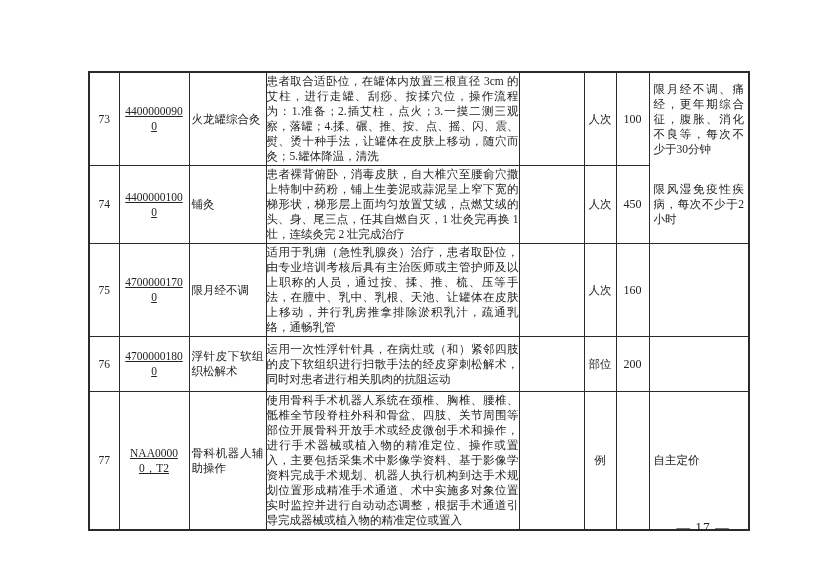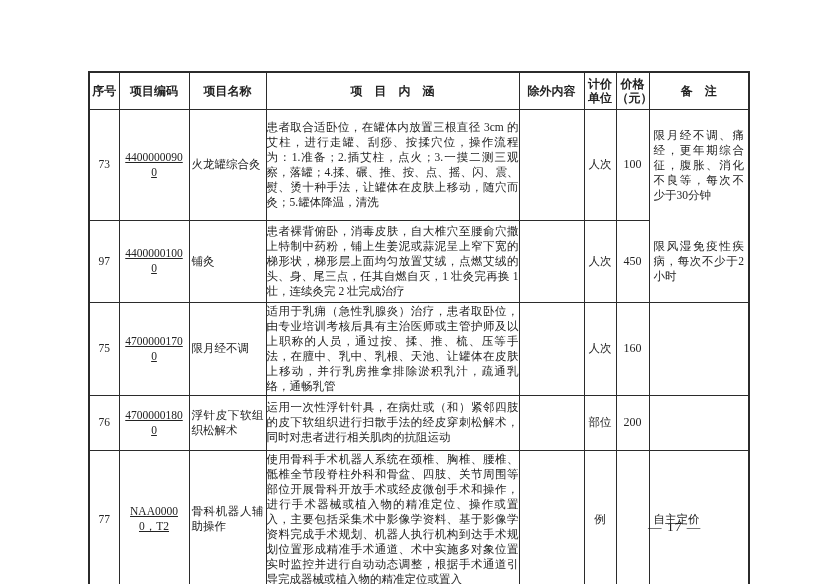--- a/index.html
+++ b/index.html
@@ -29,70 +29,60 @@
     overflow:hidden;
   }
   .price-table th{
     font-weight:bold;text-align:center;font-size:12px;line-height:14px;padding:1px 0;
   }
   td.c-index,td.c-unit,td.c-price{text-align:center;margin-left:36px;}
   td.c-price{font-size:12px;}
   td.c-code{text-align:center;word-break:break-all;text-decoration:underline;}
   td.c-name{text-align:justify;padding:1px 2px;}
   td.c-content{text-align:justify;padding:1px 0;}
-  td.c-remark{text-align:justify;padding:18px 4px;}
+  td.c-remark{text-align:justify;padding:0 4px;}
   
   td.no-bottom{border-bottom:0;}
   td.no-top{border-top:0;}
   .page-number{
     position:absolute;left:648px;top:519px;width:110px;
-    text-align:left;font-size:13.5px;letter-spacing:1px;color:#1e1e1e;
+    text-align:center;font-size:13.5px;letter-spacing:1px;color:#1e1e1e;
   }
 </style>
 </head>
 <body>
 
 <div class="doc-page">
 
   <table class="price-table">
     <colgroup>
       <col class="c1">
         <col class="c2">
         <col class="c3">
         <col class="c4">
       <col class="c5">
         <col class="c6">
         <col class="c7">
         <col class="c8">
     </colgroup>
     <tbody>
-        <tr style="height:37px;">
-      <th>序号</th>
-      <th>项目编码</th>
-      <th>项目名称</th>
-      <th>项　目　内　涵</th>
-      <th>除外内容</th>
-      <th>计价单位</th>
-      <th>价格（元）</th>
-      <th>备　注</th>
-    </tr>
 
     <tr style="height:78px;">
       <td class="c-index">73</td>
       <td class="c-code">44000000900</td>
       <td class="c-name">火龙罐综合灸</td>
       <td class="c-content">患者取合适卧位，在罐体内放置三根直径 3cm 的艾柱，进行走罐、刮痧、按揉穴位，操作流程为：1.准备；2.插艾柱，点火；3.一摸二测三观察，落罐；4.揉、碾、推、按、点、摇、闪、震、熨、烫十种手法，让罐体在皮肤上移动，随穴而灸；5.罐体降温，清洗</td>
       <td class="c-exclusion"></td>
       <td class="c-unit">人次</td>
       <td class="c-price">100</td>
       <td class="c-remark no-bottom">限月经不调、痛经，更年期综合征，腹胀、消化不良等，每次不少于30分钟</td>
     </tr>
 
     <tr style="height:70px;">
-      <td class="c-index">97</td>
+      <td class="c-index">74</td>
       <td class="c-code">44000001000</td>
       <td class="c-name">铺灸</td>
       <td class="c-content">患者裸背俯卧，消毒皮肤，自大椎穴至腰俞穴撒上特制中药粉，铺上生姜泥或蒜泥呈上窄下宽的梯形状，梯形层上面均匀放置艾绒，点燃艾绒的头、身、尾三点，任其自燃自灭，1 壮灸完再换 1 壮，连续灸完 2 壮完成治疗</td>
       <td class="c-exclusion"></td>
       <td class="c-unit">人次</td>
       <td class="c-price">450</td>
       <td class="c-remark no-top">限风湿免疫性疾病，每次不少于2小时</td>
     </tr>
 
     <tr style="height:75px;">

